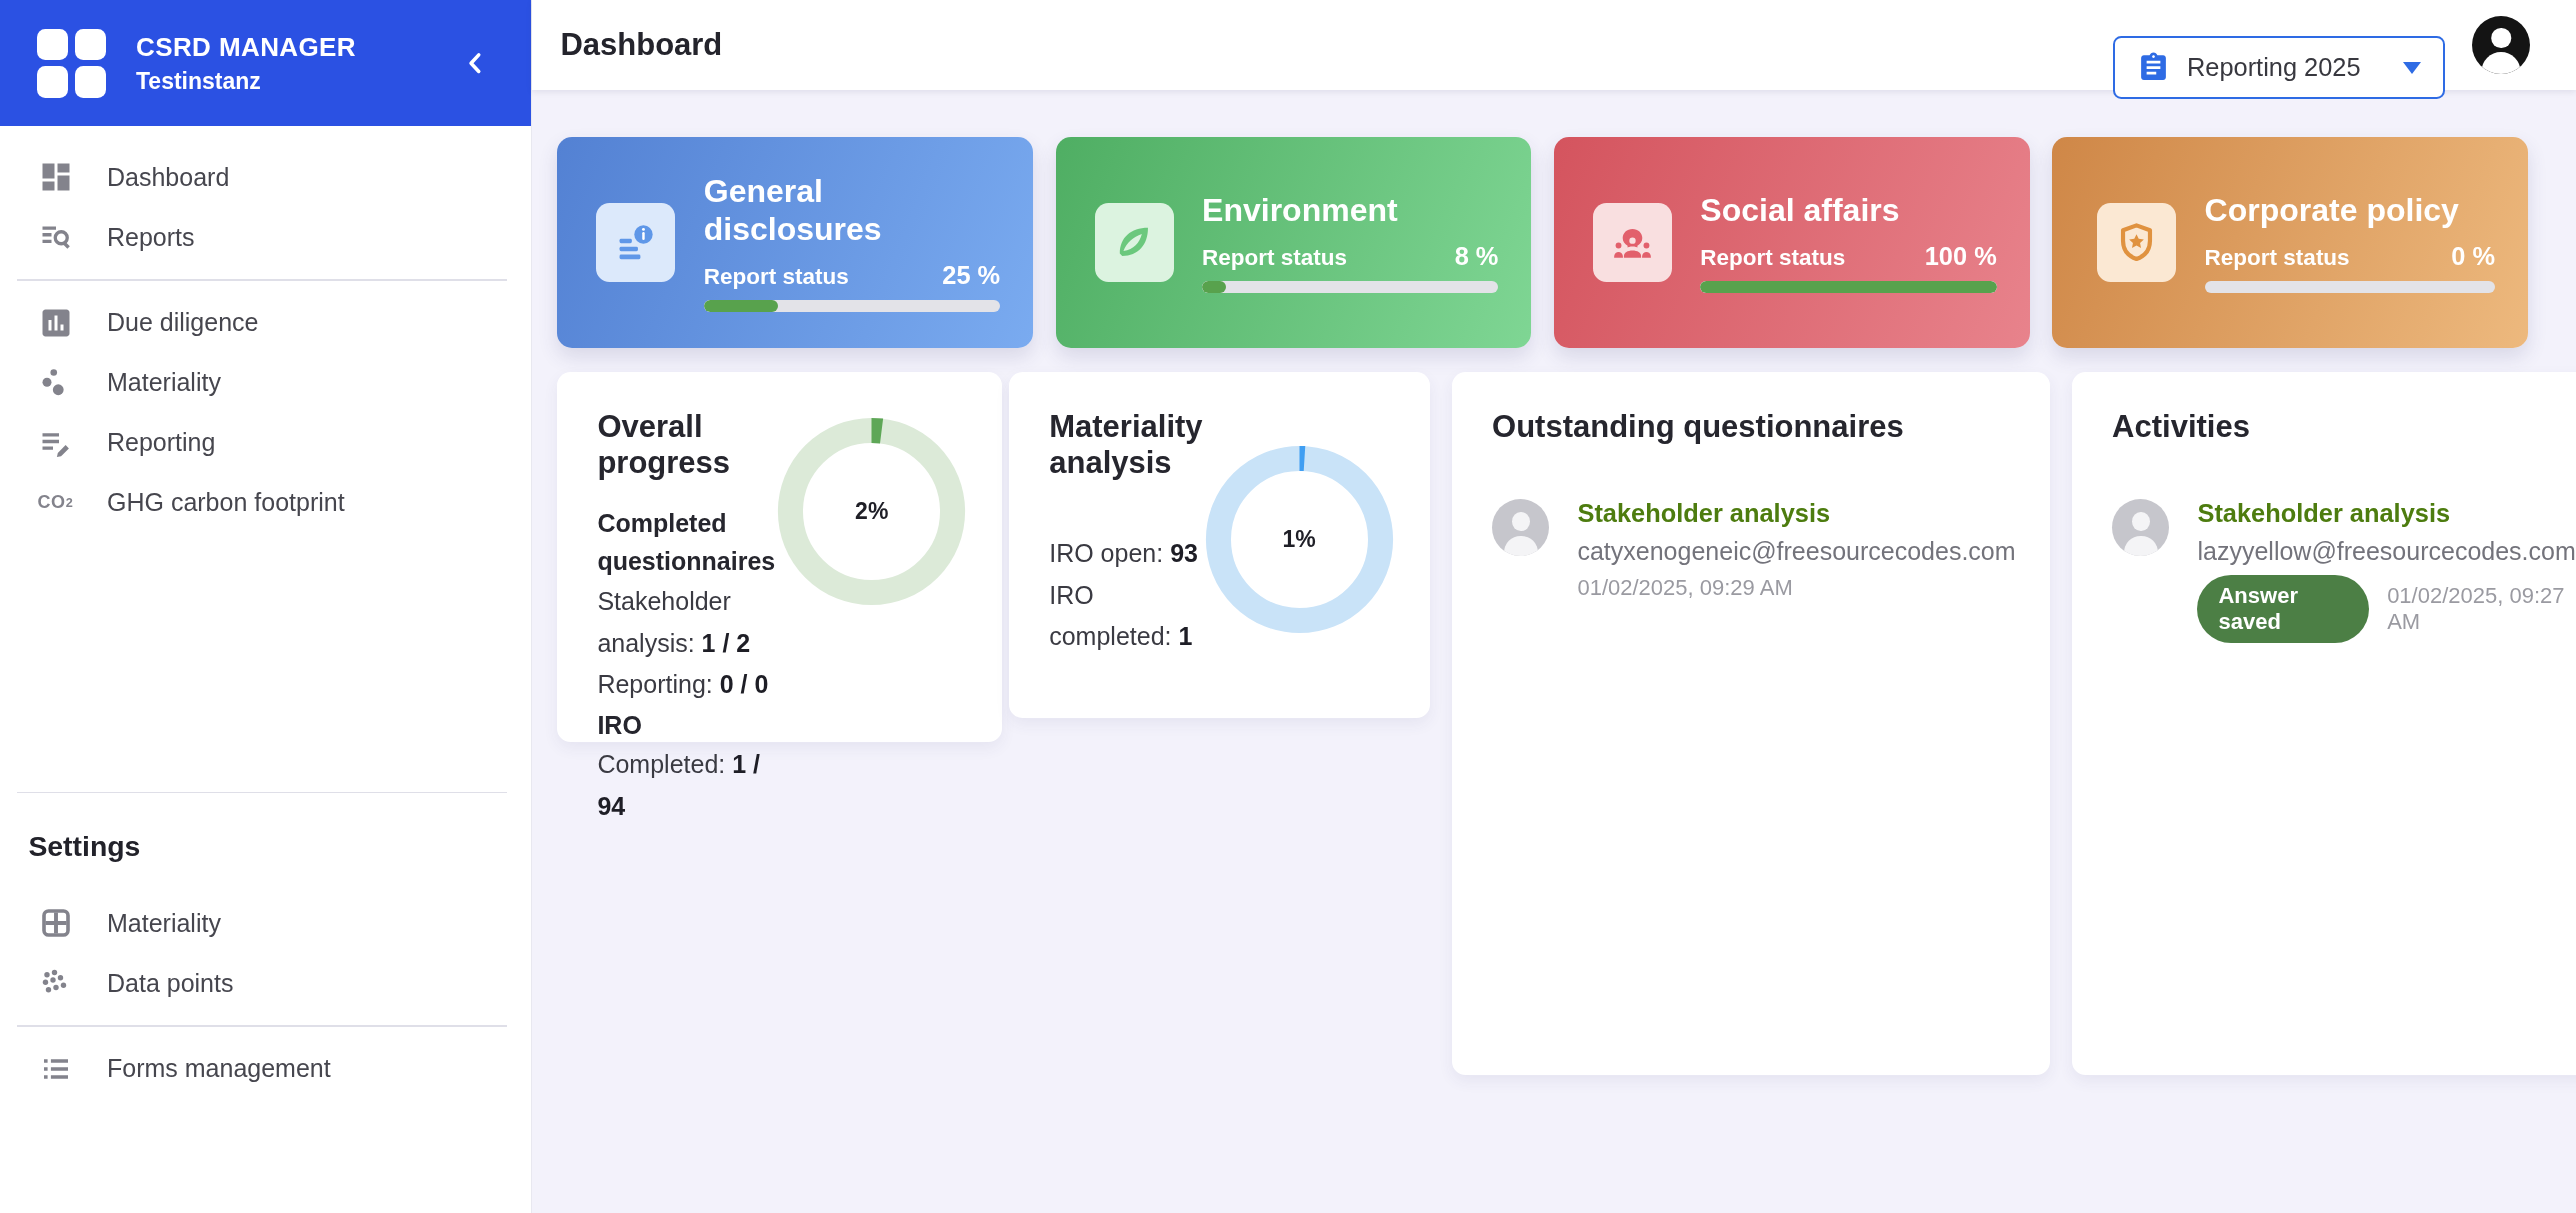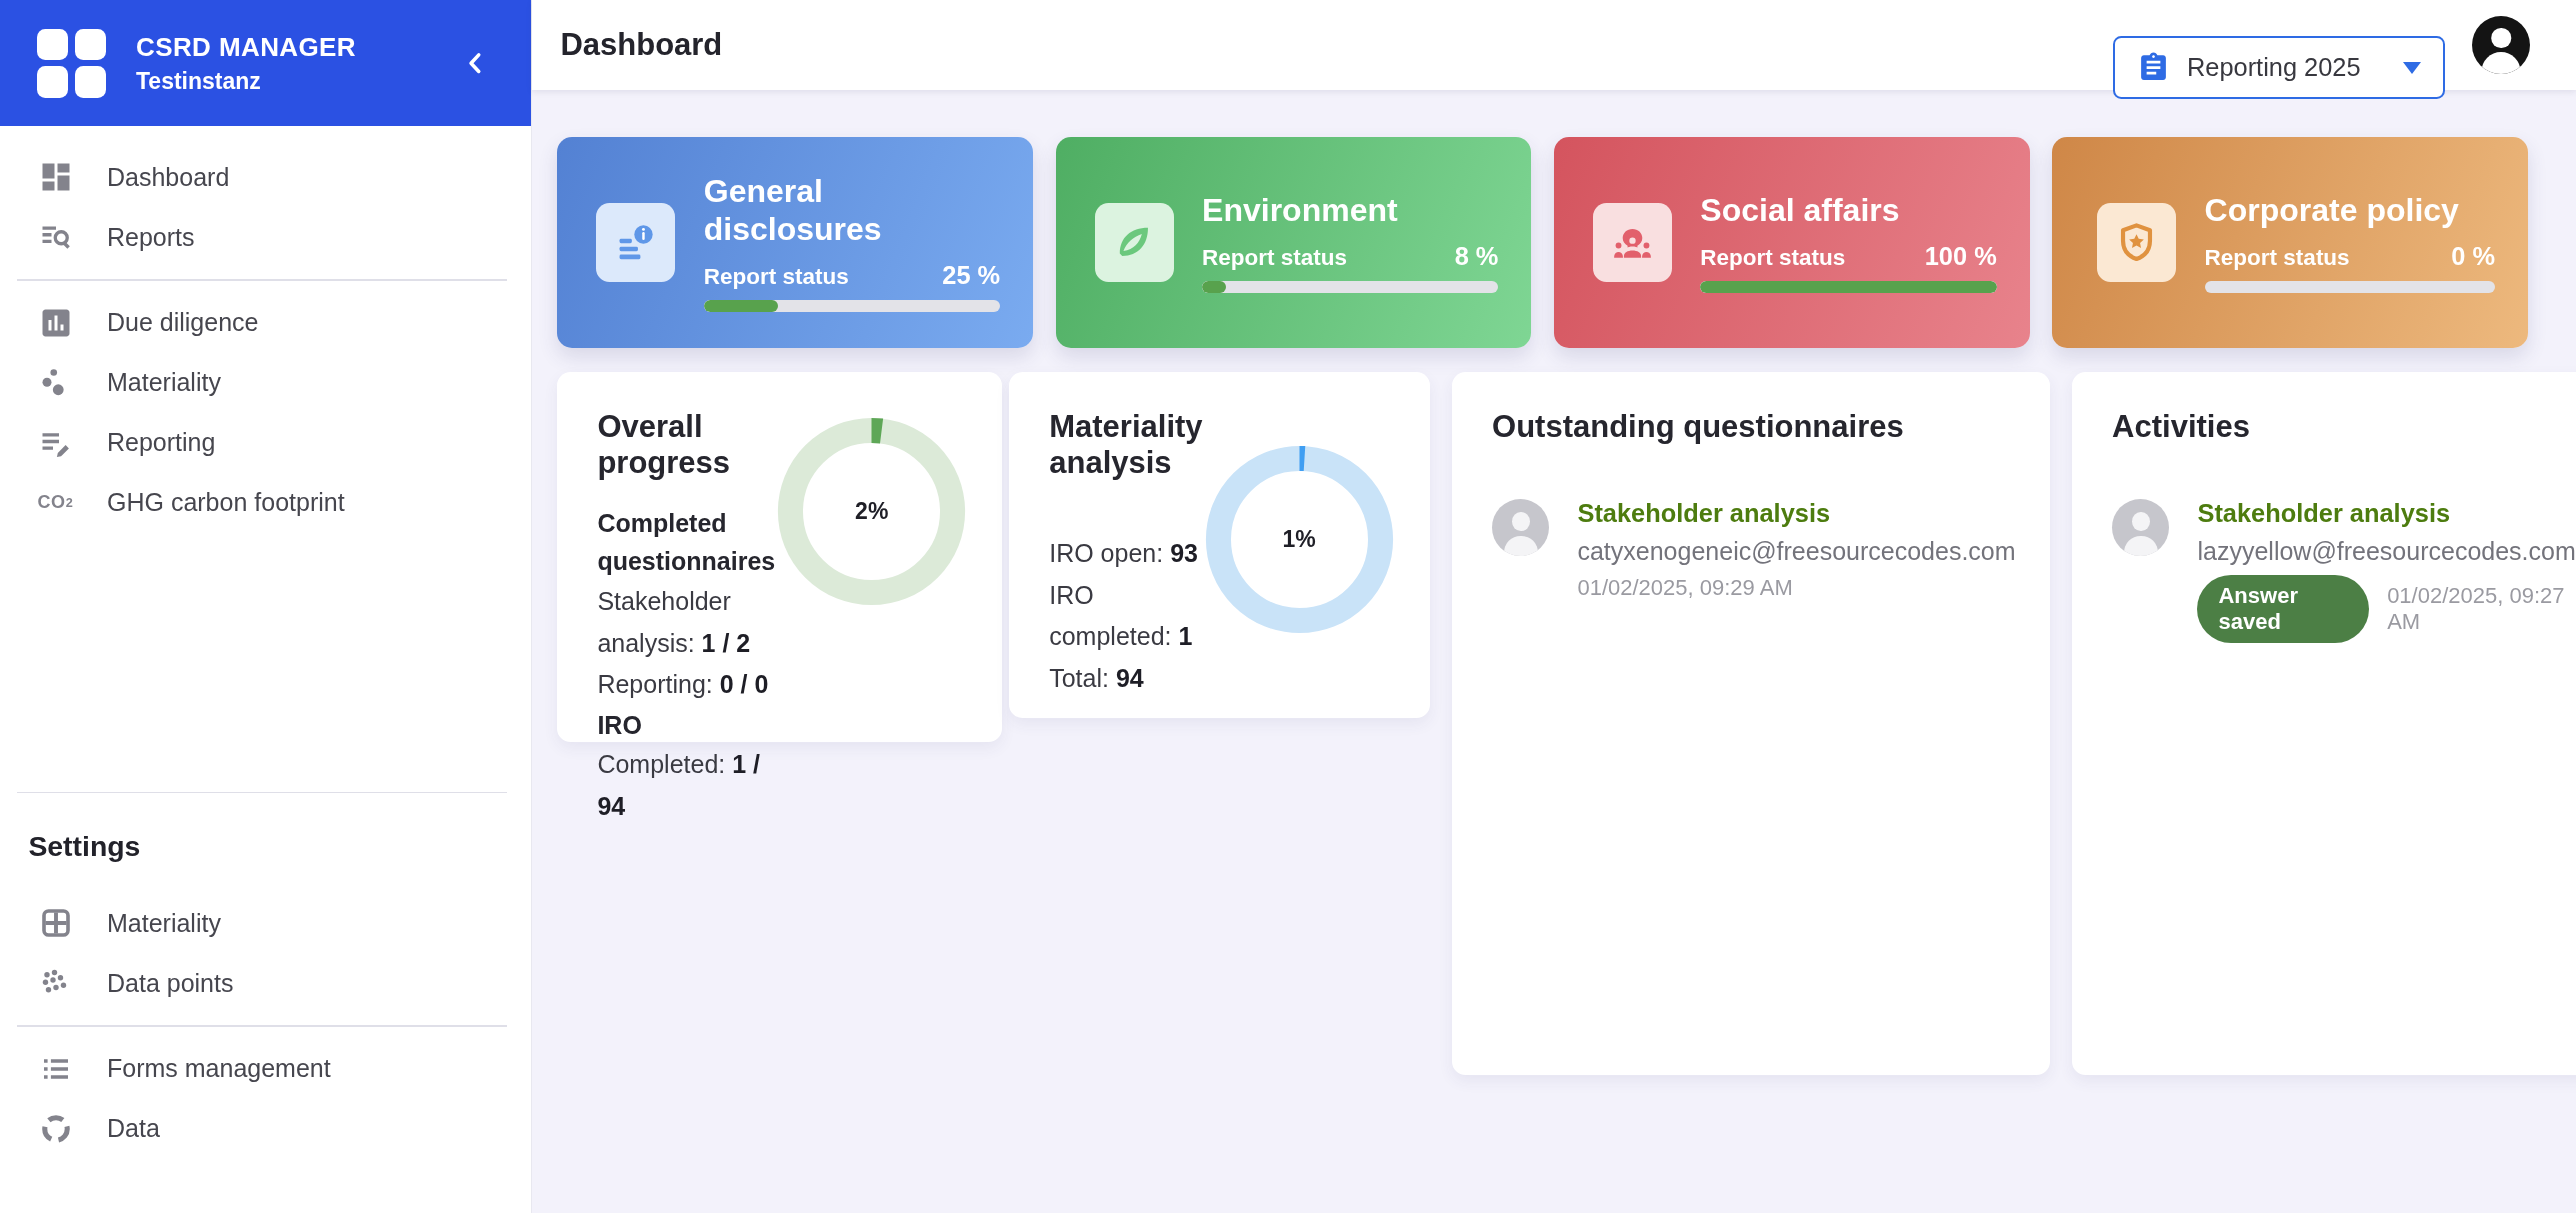--- a/index.html
+++ b/index.html
@@ -198,28 +198,20 @@
       <div class="nav-divider"></div>
 
       <div class="nav-item">
         <span class="nav-ico">
           <svg viewBox="0 0 24 24" fill="currentColor">
               <path d="M4 5.5h2.4v2.4H4zM8.6 5.5H20v2.4H8.6zM4 10.8h2.4v2.4H4zM8.6 10.8H20v2.4H8.6zM4 16.1h2.4v2.4H4zM8.6 16.1H20v2.4H8.6z"></path>
             </svg>
         </span>
         <span class="nav-label">Forms management</span>
       </div>
-      <div class="nav-item">
-        <span class="nav-ico">
-          <svg viewBox="0 0 24 24" fill="none" stroke="currentColor">
-              <circle cx="12" cy="12" r="7.5" stroke-width="3.4" stroke-dasharray="10 5"></circle>
-            </svg>
-        </span>
-        <span class="nav-label">Data</span>
-      </div>
     </nav>
   </aside>
 
   <div class="main">
 
     <header class="topbar">
       <h1 class="page-title">Dashboard</h1>
       <button class="period-btn" style="border-color: rgb(46, 107, 228);">
         <svg viewBox="0 0 24 24" fill="#2e6be4">
             <path d="M19 3h-4.18C14.4 1.84 13.3 1 12 1c-1.3 0-2.4.84-2.82 2H5c-1.1 0-2 .9-2 2v14c0 1.1.9 2 2 2h14c1.1 0 2-.9 2-2V5c0-1.1-.9-2-2-2zm-7 0c.55 0 1 .45 1 1s-.45 1-1 1-1-.45-1-1 .45-1 1-1zm2 14H7v-2h7v2zm3-4H7v-2h10v2zm0-4H7V7h10v2z"></path>
@@ -343,21 +335,20 @@
               </svg>
               <div class="donut-label">2%</div>
             </div>
           </div>
 
           <div class="card mat-card card-pad chart-card">
             <div class="txt">
               <div class="card-title">Materiality analysis</div>
               <div class="stat-line"><span>IRO open:</span> <b>93</b></div>
               <div class="stat-line"><span>IRO completed:</span> <b>1</b></div>
-              <div class="stat-line"><span>Total:</span> <b>94</b></div>
             </div>
             <div class="donut-wrap">
               <svg viewBox="0 0 100 100">
                 <circle cx="50" cy="50" r="42" fill="none" stroke-width="13" stroke="#c9e3f8"></circle>
                 <circle cx="50" cy="50" r="42" fill="none" stroke-width="13" transform="rotate(-90 50 50)" stroke="#3f9ef2" stroke-dasharray="2.6389378290154264 261.2548450725272"></circle>
               </svg>
               <div class="donut-label">1%</div>
             </div>
           </div>
         </div>

